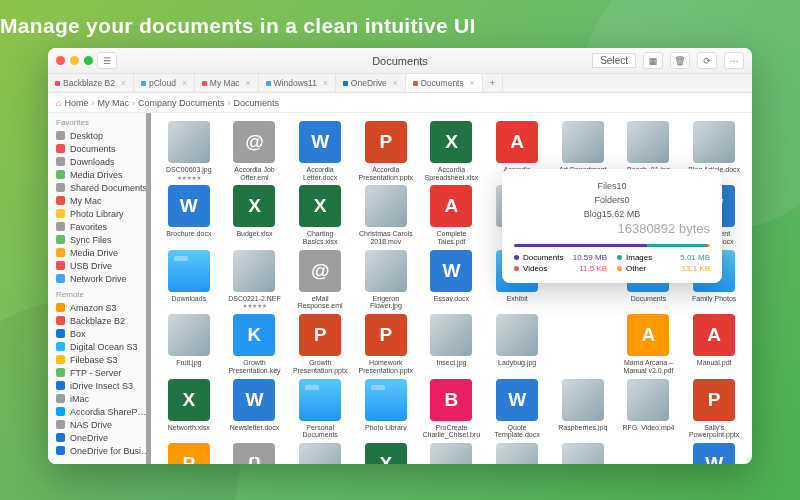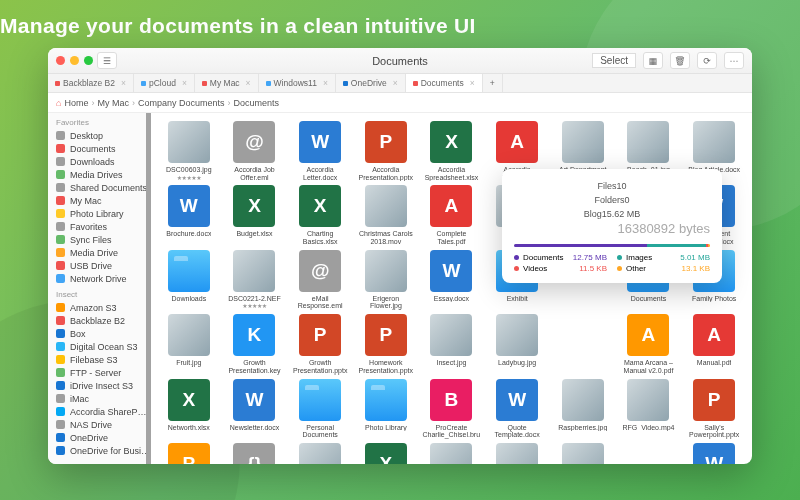--- a/index.html
+++ b/index.html
@@ -171,21 +171,21 @@
           <span>Media Drive</span>
         </div>
         <div class="side-item">
           <span class="ic" style="background:#ef5350"></span>
           <span>USB Drive</span>
         </div>
         <div class="side-item">
           <span class="ic" style="background:#42a5f5"></span>
           <span>Network Drive</span>
         </div>
-        <div class="side-head">Insect</div>
+        <div class="side-head">Remote</div>
         <div class="side-item">
           <span class="ic" style="background:#ff9800"></span>
           <span>Amazon S3</span>
         </div>
         <div class="side-item">
           <span class="ic" style="background:#ef5350"></span>
           <span>Backblaze B2</span>
         </div>
         <div class="side-item">
           <span class="ic" style="background:#1976d2"></span>
@@ -448,21 +448,21 @@
         <div class="prow sub">16380892 bytes</div>
         <div class="pbar" id="pbar">
             <div class="pseg" style="background: rgb(94, 53, 177); width: 68%;"></div>
             <div class="pseg" style="background: rgb(38, 166, 154); width: 30%;"></div>
             <div class="pseg" style="background: rgb(239, 83, 80); width: 1%;"></div>
             <div class="pseg" style="background: rgb(255, 167, 38); width: 1%;"></div>
           </div>
         <div class="plegend" id="plegend">
             <div>
               <span><span class="ldot" style="background:#5e35b1"></span>Documents</span>
-              <span style="color:#5e35b1">12.75 MB</span>
+              <span style="color:#5e35b1">10.59 MB</span>
             </div>
             <div>
               <span><span class="ldot" style="background:#26a69a"></span>Images</span>
               <span style="color:#26a69a">5.01 MB</span>
             </div>
             <div>
               <span><span class="ldot" style="background:#ef5350"></span>Videos</span>
               <span style="color:#ef5350">11.5 KB</span>
             </div>
             <div>

